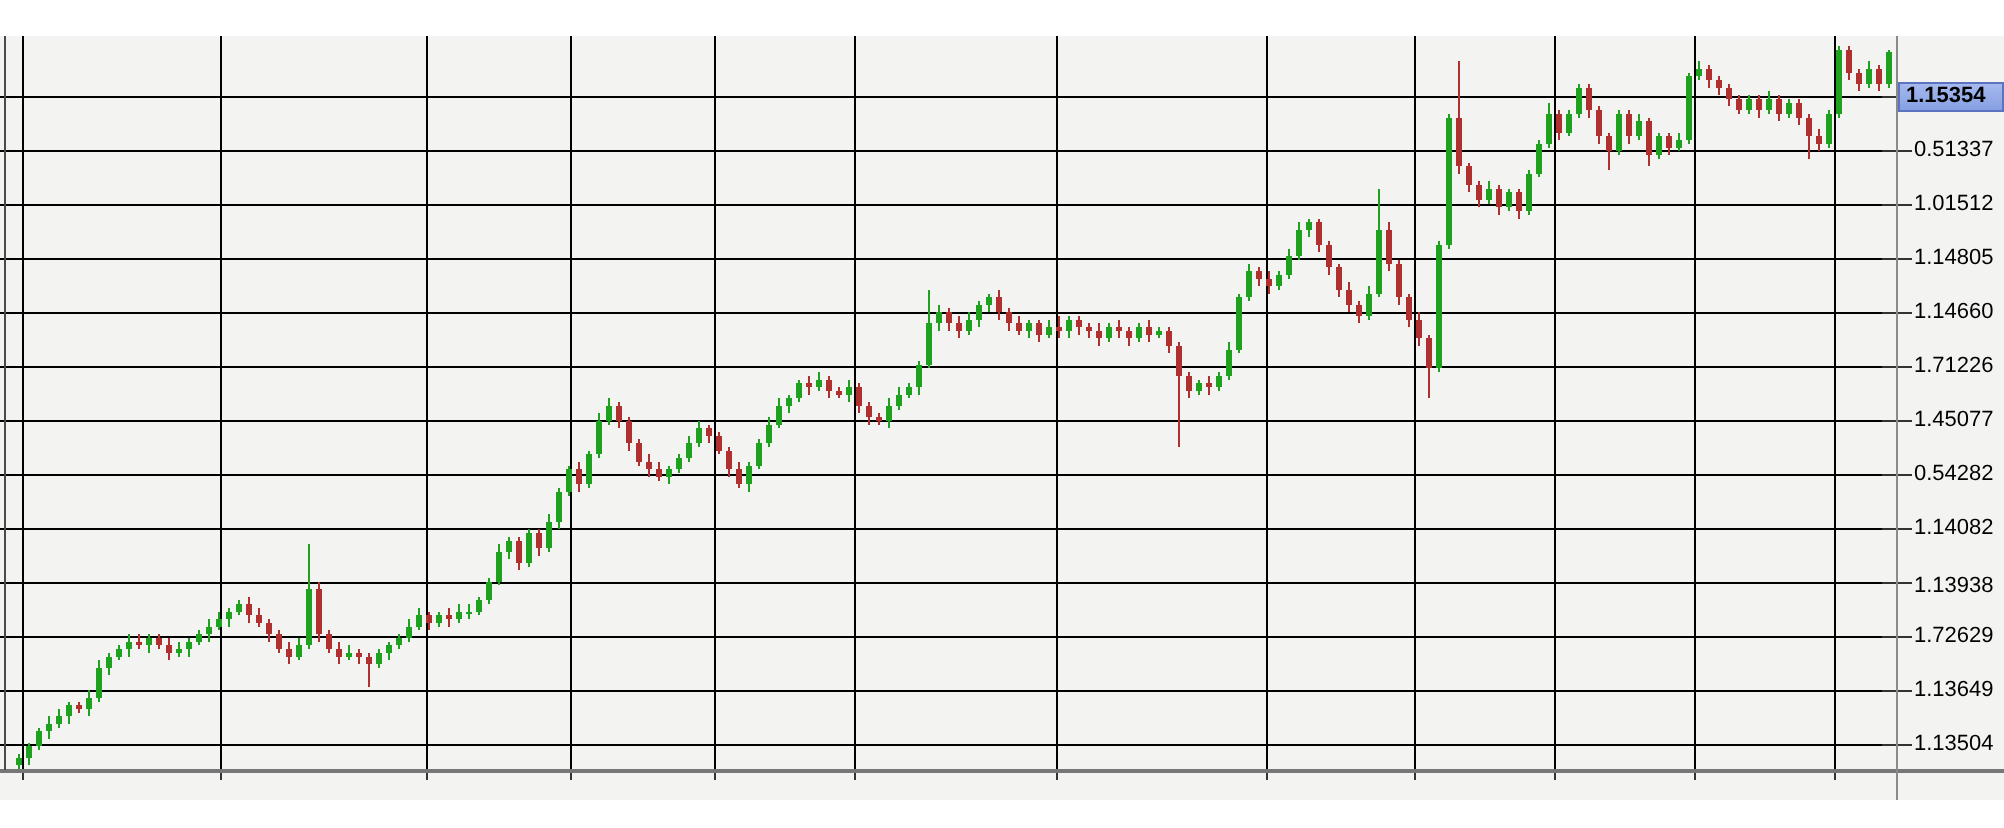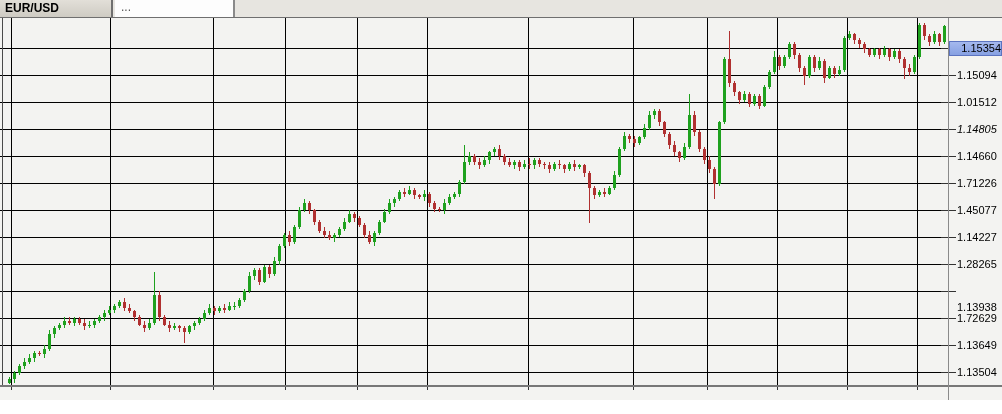--- a/index.html
+++ b/index.html
@@ -16,33 +16,29 @@
               border-right:2px solid #8a8a8a;box-sizing:border-box;
               font-size:12px;color:#555;line-height:15px;padding-left:6px;}
   
   #chart-area{position:absolute;left:0;top:18px;width:1002px;height:382px;background:#f3f3f1;}
   #plot{position:absolute;left:0;top:0;}
   #below-strip{position:absolute;left:0;top:400px;width:1002px;height:14px;background:#ffffff;}
   .price-label{position:absolute;left:957px;font-size:11px;color:#000;white-space:nowrap;}
   .time-label{position:absolute;font-size:10.5px;color:#000;white-space:nowrap;top:388px;}
   #current-price-badge{position:absolute;left:949px;top:23px;width:53px;height:15px;
        background:linear-gradient(#a5b9ee,#86a0e2);border:1px solid #5c74c0;box-sizing:border-box;
-       font-size:11px;font-weight:normal;color:#000;text-align:right;padding-left:3px;line-height:13px;}
+       font-size:11px;font-weight:bold;color:#000;text-align:left;padding-left:3px;line-height:13px;}
   #axis-divider{position:absolute;left:948px;top:0;width:1px;height:382px;background:#8a8a8a;}
   #plot-left-border{position:absolute;left:2px;top:0;width:1px;height:367px;background:#4a4a4a;}
 </style>
 </head>
 <body>
 
 <div id="app">
 
-  <div id="tabbar">
-    <div id="symbol-tab">EUR/USD</div>
-    <div id="ellipsis-tab">...</div>
-  </div>
 
   <div id="chart-area">
     <svg id="plot" width="1002" height="382" shape-rendering="crispEdges">
         <rect x="0" y="0" width="948" height="367" fill="#f3f3f1"></rect>
         <line x1="0" y1="30.5" x2="948" y2="30.5" stroke="#000000" stroke-width="1"></line>
         <line x1="941" y1="30.5" x2="956" y2="30.5" stroke="#333333" stroke-width="1"></line>
         <line x1="0" y1="57.5" x2="948" y2="57.5" stroke="#000000" stroke-width="1"></line>
         <line x1="941" y1="57.5" x2="956" y2="57.5" stroke="#333333" stroke-width="1"></line>
         <line x1="0" y1="84.5" x2="948" y2="84.5" stroke="#000000" stroke-width="1"></line>
         <line x1="941" y1="84.5" x2="956" y2="84.5" stroke="#333333" stroke-width="1"></line>
@@ -465,29 +461,29 @@
         <rect x="933" y="16.469148393676623" width="3" height="7.485976542579529" fill="#1ea11e"></rect>
         <line x1="939.5" y1="14.597654258031742" x2="939.5" y2="27.698113207545916" stroke="#b03030" stroke-width="1"></line>
         <rect x="938" y="16.469148393676623" width="3" height="7.485976542579529" fill="#b03030"></rect>
         <line x1="944.5" y1="7.111677715452213" x2="944.5" y2="25.826619071901032" stroke="#1ea11e" stroke-width="1"></line>
         <rect x="943" y="8.234574196838311" width="3" height="15.72055073941784" fill="#1ea11e"></rect>
       </svg>
     <div id="plot-left-border"></div>
     <div id="axis-divider"></div>
     <div id="price-labels">
         <div class="price-label" style="top: 24px;">1.15238</div>
-        <div class="price-label" style="top: 51px;">1.15094</div>
+        <div class="price-label" style="top: 51px;">0.51337</div>
         <div class="price-label" style="top: 78px;">1.01512</div>
-        <div class="price-label" style="top: 105px; font-style: italic;">1.14805</div>
+        <div class="price-label" style="top: 105px;">1.14805</div>
         <div class="price-label" style="top: 132px;">1.14660</div>
         <div class="price-label" style="top: 159px;">1.71226</div>
         <div class="price-label" style="top: 186px;">1.45077</div>
-        <div class="price-label" style="top: 213px;">1.14227</div>
-        <div class="price-label" style="top: 240px;">1.28265</div>
-        <div class="price-label" style="top: 283px; text-align: center;">1.13938</div>
+        <div class="price-label" style="top: 213px;">0.54282</div>
+        <div class="price-label" style="top: 240px;">1.14082</div>
+        <div class="price-label" style="top: 269px; text-align: center;">1.13938</div>
         <div class="price-label" style="top: 294px;">1.72629</div>
         <div class="price-label" style="top: 321px;">1.13649</div>
         <div class="price-label" style="top: 348px; text-align: center;">1.13504</div>
       </div>
     <div id="time-labels">
         <div class="time-label" style="left: 3px;">4 28 23:15:00</div>
         <div class="time-label" style="left: 111px;">4 29 04:30:00</div>
         <div class="time-label" style="left: 214px;">10:00:00</div>
         <div class="time-label" style="left: 286px;">13:45:00</div>
         <div class="time-label" style="left: 358px;">17:30:00</div>

